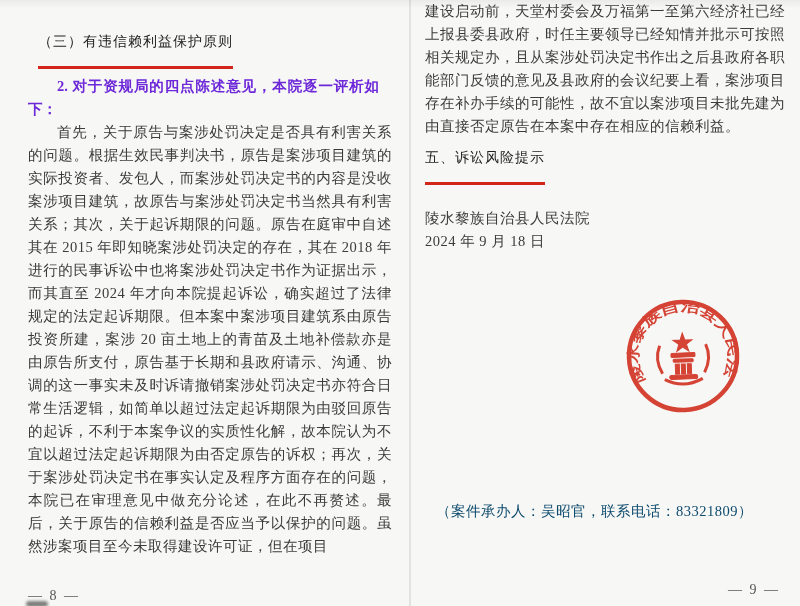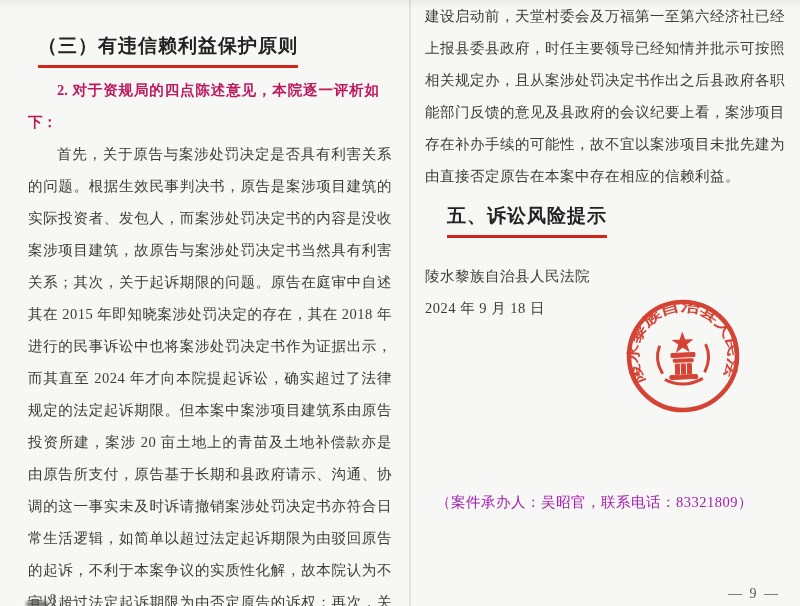--- a/index.html
+++ b/index.html
@@ -4,53 +4,53 @@
 <style>
   html,body{margin:0;padding:0;}
   body{
     width:800px;height:606px;position:relative;overflow:hidden;
     background:#f7f7f5;
     font-family:"Liberation Serif","DejaVu Serif",serif;
   }
   .page{
     position:absolute;top:0;height:606px;
     color:#3b3b3b;
-    font-size:14.5px;line-height:32px;
+    font-size:14.5px;line-height:23px;
   }
   .page-left{left:0;width:410px;padding:0 18px 0 28px;box-sizing:border-box;}
   .page-right{left:410px;width:390px;padding:0 15px 0 15px;box-sizing:border-box;}
   .seam{
     position:absolute;left:409px;top:0;width:2px;height:606px;
     background:linear-gradient(to right,rgba(0,0,0,0.06),rgba(0,0,0,0.12),rgba(0,0,0,0.04));
   }
   .heading-wrap{margin:0;}
   .hl{margin-top:30px;}
   .heading{
-    display:inline-block;font-weight:bold;font-size:19px;color:#222;
+    display:inline-block;font-weight:normal;font-size:14px;color:#222;
     letter-spacing:1px;
-    border-bottom:3px solid #d3261b;padding-bottom:3px;
+    border-bottom:3px solid #d3261b;padding-bottom:13px;
   }
   .h-left{margin-left:10px;}
-  .h-right{margin-left:22px;margin-top:8px;}
+  .h-right{margin-top:8px;}
   p.body{
     margin:0;text-align:justify;text-justify:inter-ideograph;
     letter-spacing:0.5px;
   }
   p.indent{text-indent:2em;}
   .bold-line{
-    margin:6px 13px 0 0;font-weight:bold;color:#be185d;text-indent:2em;text-align:justify;
+    margin:6px 13px 0 0;font-weight:bold;color:#6d28d9;text-indent:2em;text-align:justify;
   }
   .p1-left{margin-top:8px;}
   .p2-right{margin-top:6px;}
   .p1-right{margin-top:40px;}
   .closing{margin-top:2px;}
   .signature{margin-top:22px;text-align:right;}
   .court-line{margin:0 40px 0 0;color:#3b3b3b;}
   .date-line{margin:8px 44px 0 0;color:#3b3b3b;}
-  .contact{position:absolute;left:26px;top:486px;letter-spacing:0.5px;color:#a21caf;}
+  .contact{position:absolute;left:26px;top:500px;letter-spacing:0.5px;color:#0c4a6e;}
   .pagenum{
     position:absolute;font-size:14px;color:#555;letter-spacing:2px;
   }
   .pn-left{left:28px;top:584px;}
   .pn-right{right:20px;top:578px;}
   .seal{
     position:absolute;left:214px;top:297px;width:118px;height:118px;
     mix-blend-mode:multiply;opacity:0.92;
     transform:rotate(-2deg);
   }

